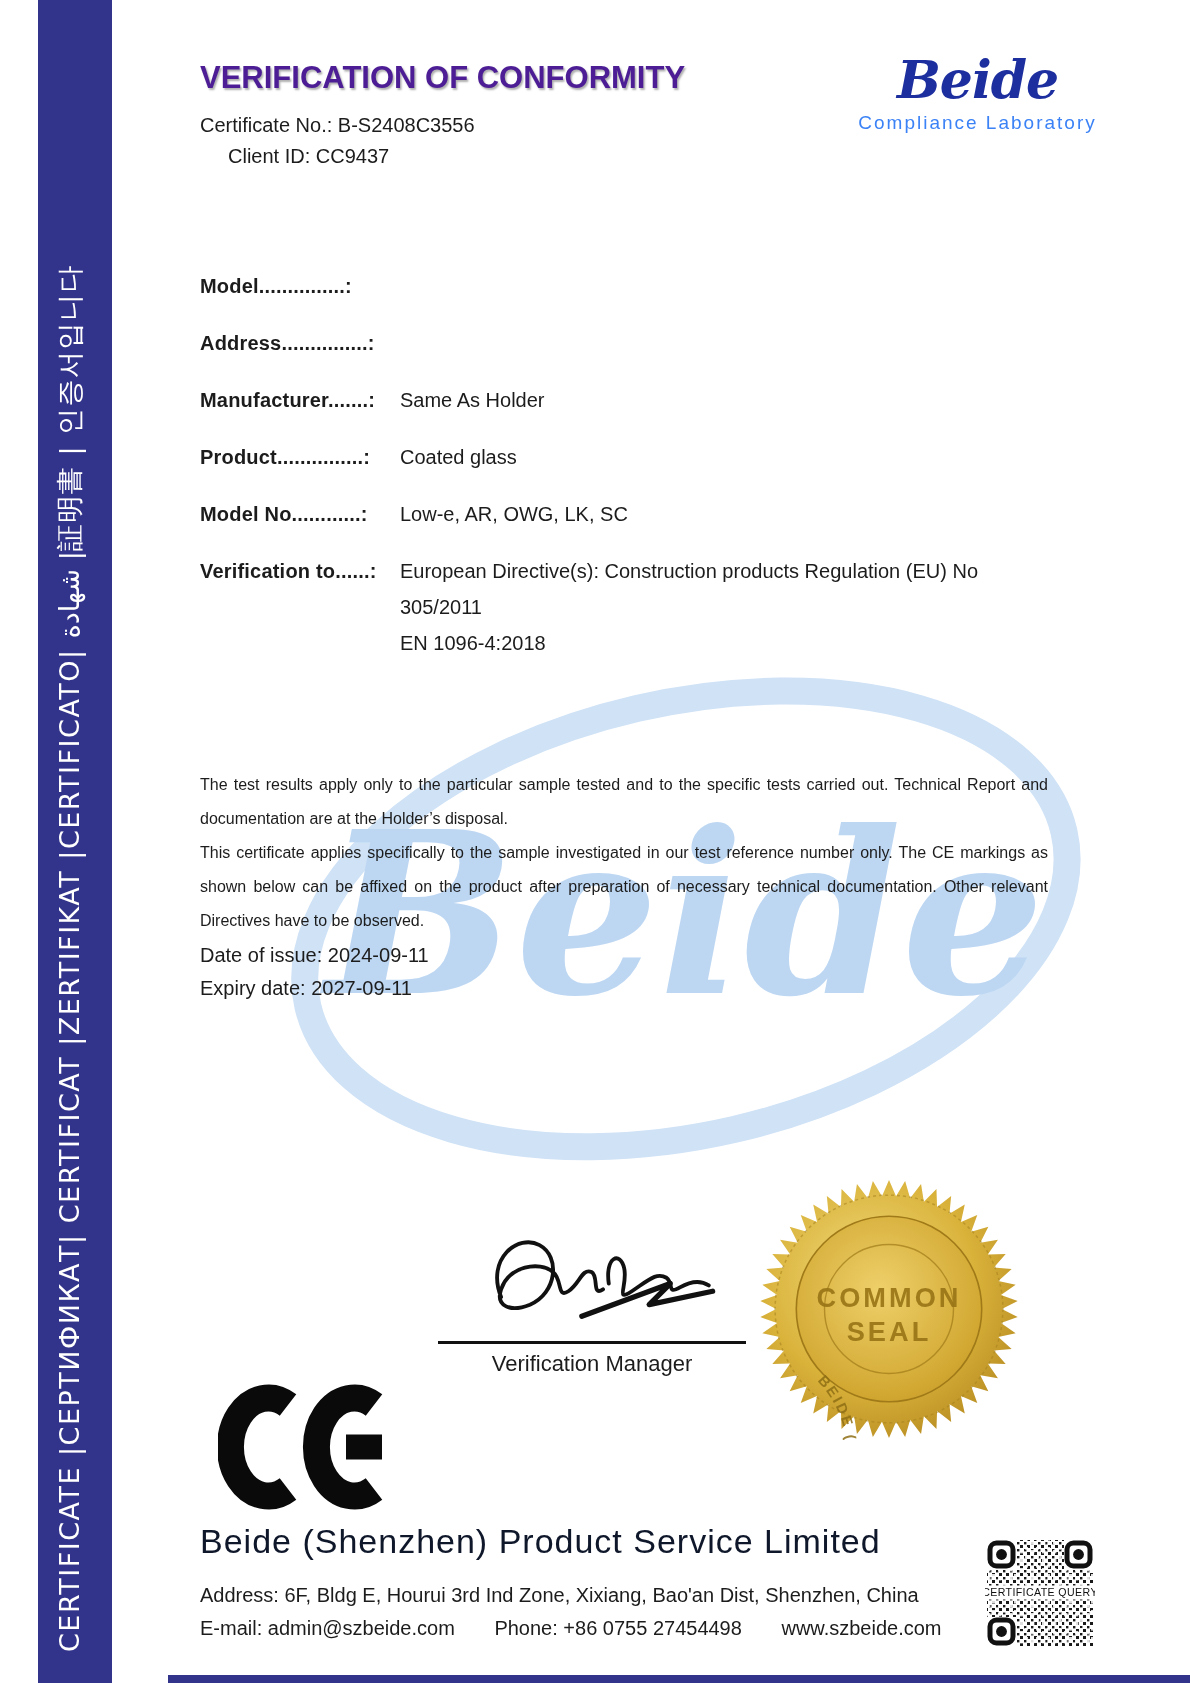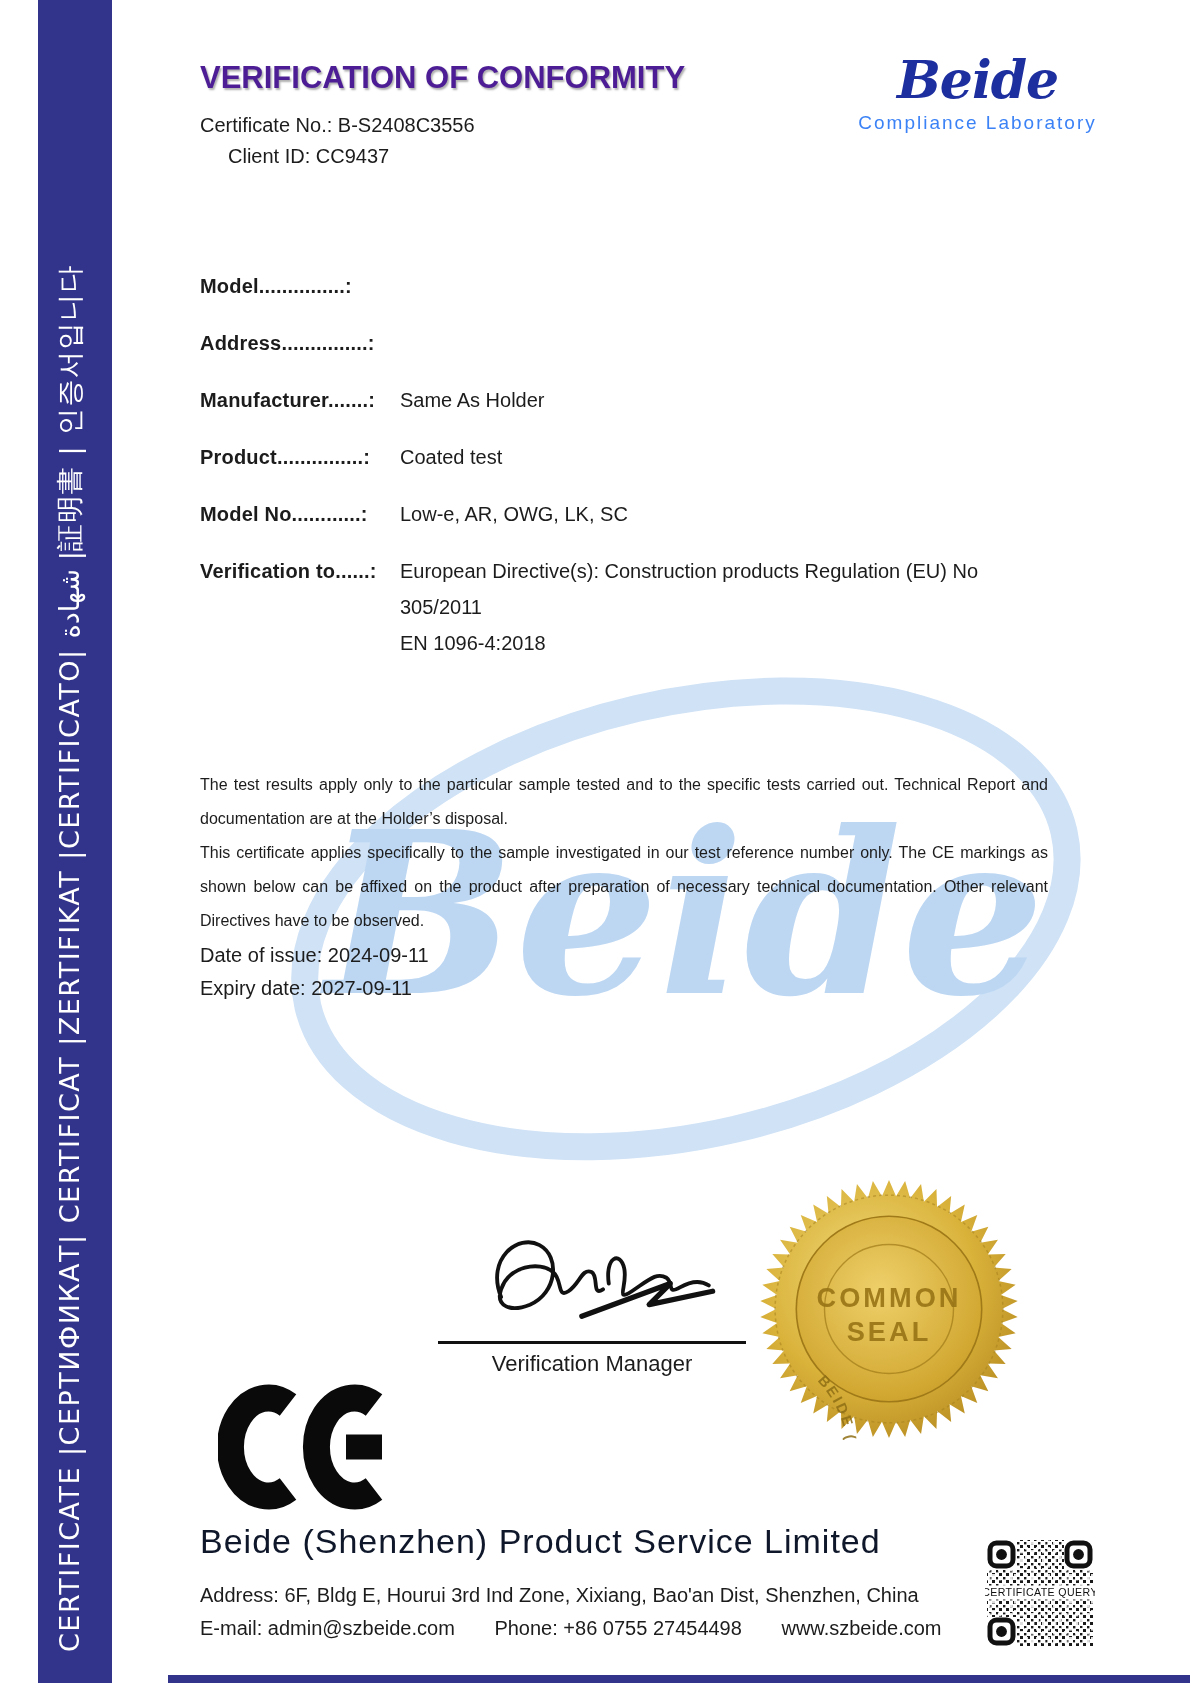--- a/index.html
+++ b/index.html
@@ -86,21 +86,21 @@
     </div>
     <div class="frow">
       <div class="flabel">Address...............:</div>
     </div>
     <div class="frow">
       <div class="flabel">Manufacturer.......:</div>
       <div class="fvalue">Same As Holder</div>
     </div>
     <div class="frow">
       <div class="flabel">Product...............:</div>
-      <div class="fvalue">Coated test</div>
+      <div class="fvalue">Coated glass</div>
     </div>
     <div class="frow">
       <div class="flabel">Model No............:</div>
       <div class="fvalue">Low-e, AR, OWG, LK, SC</div>
     </div>
     <div class="frow">
       <div class="flabel">Verification to......:</div>
       <div class="fvalue">European Directive(s): Construction products Regulation (EU) No
 305/2011
 EN 1096-4:2018</div>

